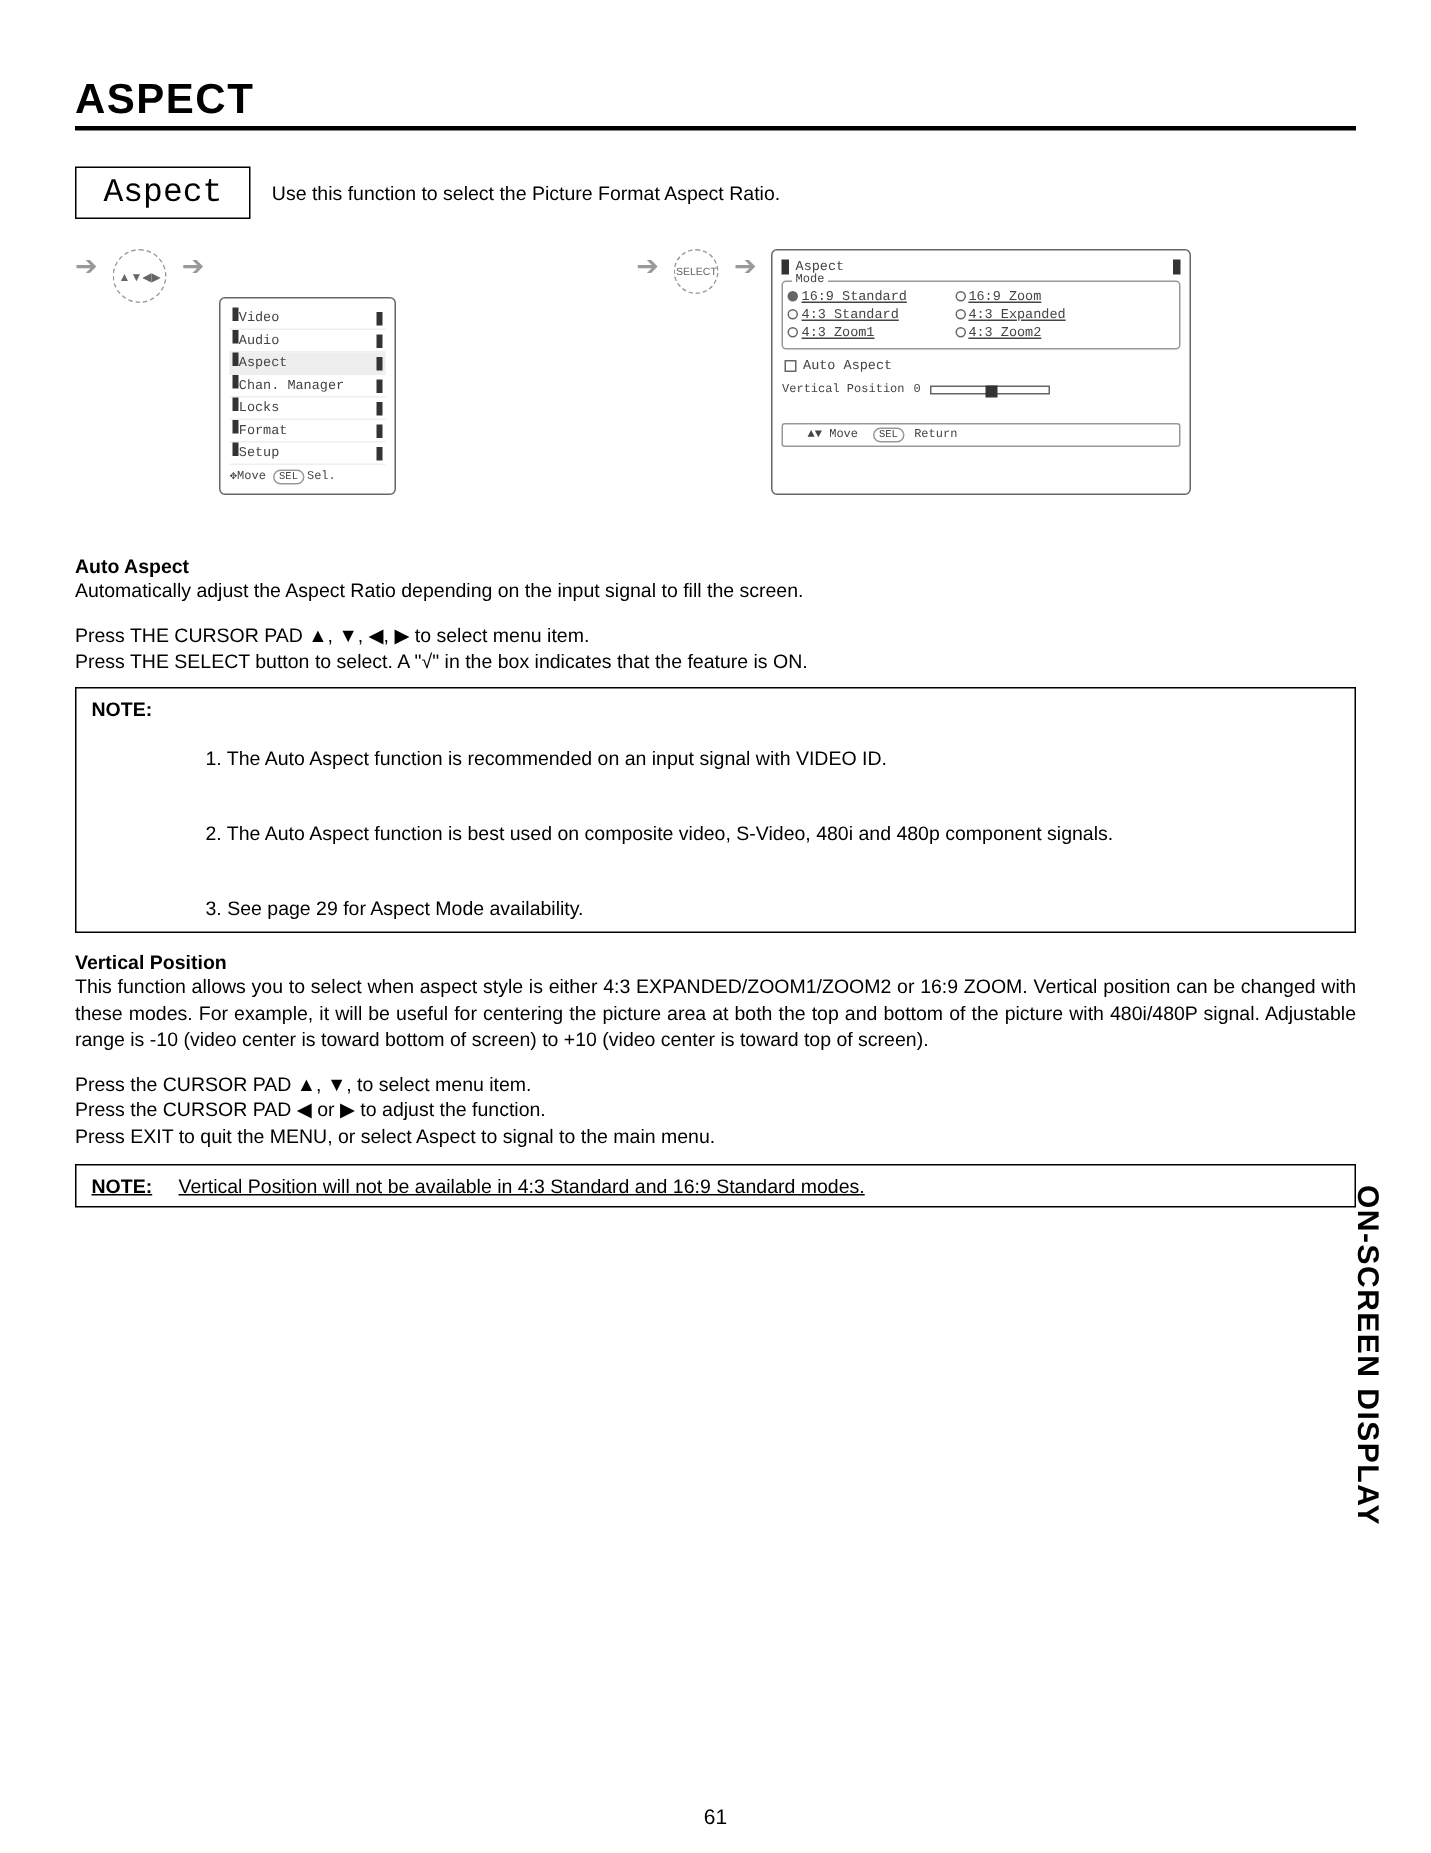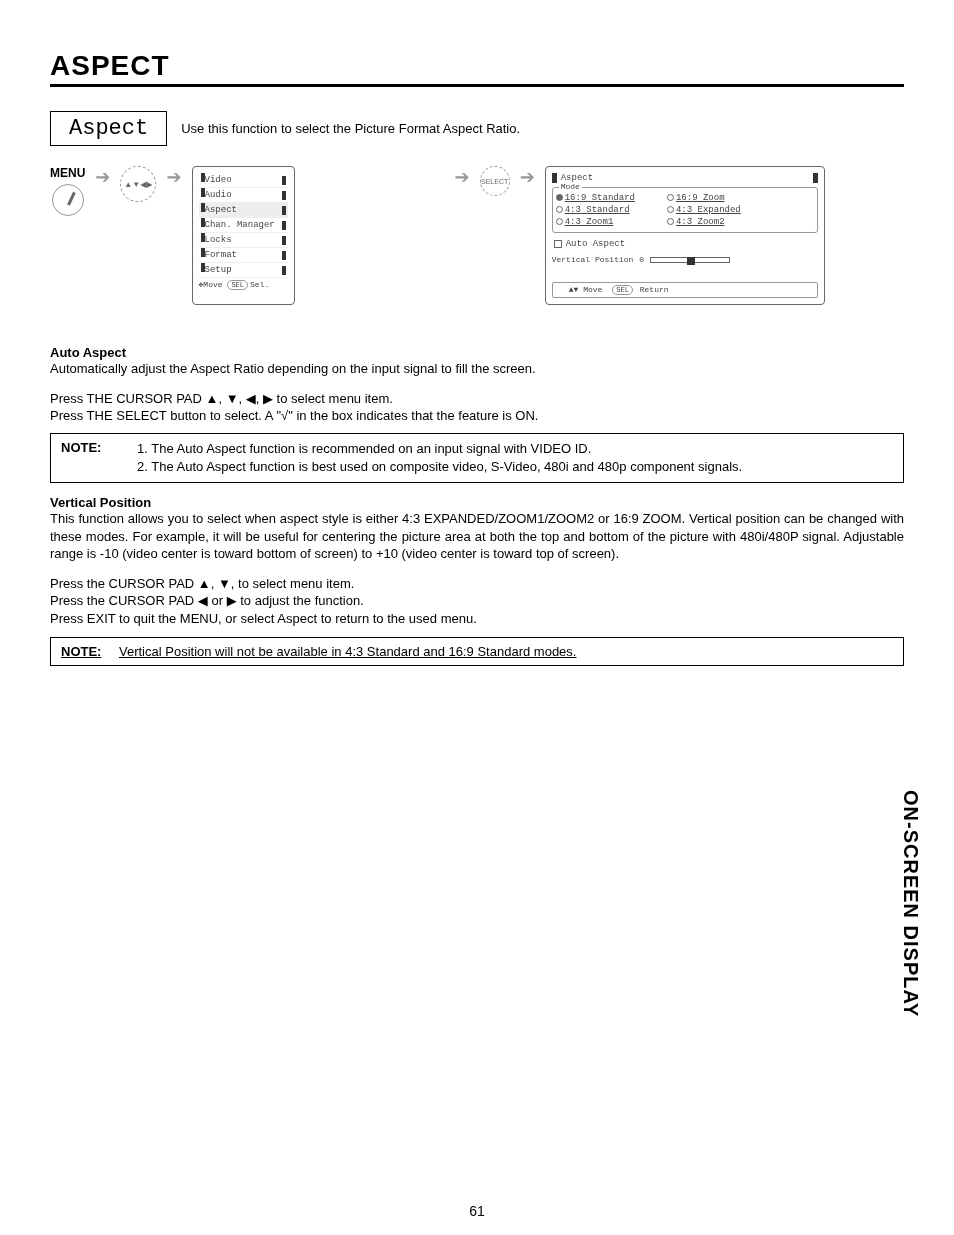--- a/index.html
+++ b/index.html
@@ -54,21 +54,21 @@
     .arrow-sep { font-size: 18px; color: #999; }
     .osd-panel {
       border: 1px solid #666;
       border-radius: 4px;
       padding: 6px;
       font-family: "Courier New", monospace;
       font-size: 9px;
       background: #fff;
       color: #444;
     }
-    .osd-panel.menu-panel { width: 103px; }
+    .osd-panel.menu-panel { width: 118px; margin-top: 32px; }
     .osd-panel.aspect-panel { width: 280px; }
     .osd-item {
       display: flex; justify-content: space-between; align-items: center;
       padding: 0 2px;
       border-bottom: 1px solid #eee;
       line-height: 13px;
     }
     .osd-item .tab { width: 4px; height: 9px; background: #333; display: inline-block; }
     .osd-title-bar {
       display: flex; align-items: center; gap: 4px; margin-bottom: 4px;
@@ -89,21 +89,21 @@
     .section-h { font-weight: bold; font-size: 13px; margin-top: 8px; }
     .body-p { font-size: 13px; line-height: 1.35; margin-bottom: 12px; }
     .body-p-tight { font-size: 13px; line-height: 1.35; }
     .notes-box {
       border: 1px solid #000;
       padding: 6px 10px;
       margin: 8px 0 12px 0;
     }
     .notes-row { display: flex; gap: 12px; }
     .notes-label { font-weight: bold; width: 64px; flex-shrink: 0; }
-    .notes-list div { line-height: 1.4; }
+    .notes-list div { line-height: 1.4; margin-top: 32px; }
     .note-row-single { display: flex; gap: 10px; text-decoration: underline; }
     .justify { text-align: justify; }
     .side-tab {
       position: absolute;
       right: 32px;
       top: 790px;
       writing-mode: vertical-rl;
       font-weight: bold;
       font-size: 20px;
       letter-spacing: 1px;
@@ -125,24 +125,20 @@
 <body>
 
 <div class="page-title">ASPECT</div>
 
 <div class="header-row">
   <div class="aspect-box">Aspect</div>
   <div class="intro-text">Use this function to select the Picture Format Aspect Ratio.</div>
 </div>
 
 <div class="menus-row">
-  <div class="menu-col" style="flex-direction:column; gap:4px;">
-    <span class="menu-label">MENU</span>
-    <div class="dial"></div>
-  </div>
   <span class="arrow-sep">➔</span>
   <div class="cursor-pad">▲▼◀▶</div>
   <span class="arrow-sep">➔</span>
 
   <div class="osd-panel menu-panel">
     <div class="osd-item">
         <span><span class="tab"></span><span>Video</span></span>
         <span class="tab"></span>
       </div>
     <div class="osd-item">
@@ -223,30 +219,31 @@
 
 <div class="body-p-tight">Press THE CURSOR PAD ▲, ▼, ◀, ▶ to select menu item.</div>
 <div class="body-p-tight">Press THE SELECT button to select.  A "√" in the box indicates that the feature is ON.</div>
 
 <div class="notes-box">
   <div class="notes-row">
     <div class="notes-label">NOTE:</div>
     <div class="notes-list">
       <div>1. The Auto Aspect function is recommended on an input signal with VIDEO ID.</div>
       <div>2. The Auto Aspect function is best used on composite video, S-Video, 480i and 480p component signals.</div>
+      <div>3. See page 29 for Aspect Mode availability.</div>
     </div>
   </div>
 </div>
 
 <div class="section-h">Vertical Position</div>
 <div class="body-p justify">This function allows you to select when aspect style is either 4:3 EXPANDED/ZOOM1/ZOOM2 or 16:9 ZOOM.  Vertical position can be changed with these modes.  For example, it will be useful for centering the picture area at both the top and bottom of the picture with 480i/480P signal.  Adjustable range is -10 (video center is toward bottom of screen) to +10 (video center is toward top of screen).</div>
 
 <div class="body-p-tight">Press the CURSOR PAD ▲, ▼, to select menu item.</div>
 <div class="body-p-tight">Press the CURSOR PAD  ◀ or ▶ to adjust the function.</div>
-<div class="body-p-tight" style="margin-bottom:10px;">Press EXIT to quit the MENU, or select Aspect to return to the used menu.</div>
+<div class="body-p-tight" style="margin-bottom:10px;">Press EXIT to quit the MENU, or select Aspect to signal to the main menu.</div>
 
 <div class="notes-box">
   <div class="note-row-single">
     <div class="notes-label" style="width:48px;">NOTE:</div>
     <div>Vertical Position will not be available in 4:3 Standard and 16:9 Standard modes.</div>
   </div>
 </div>
 
 <div class="side-tab">ON-SCREEN DISPLAY</div>
 <div class="page-num">61</div>

